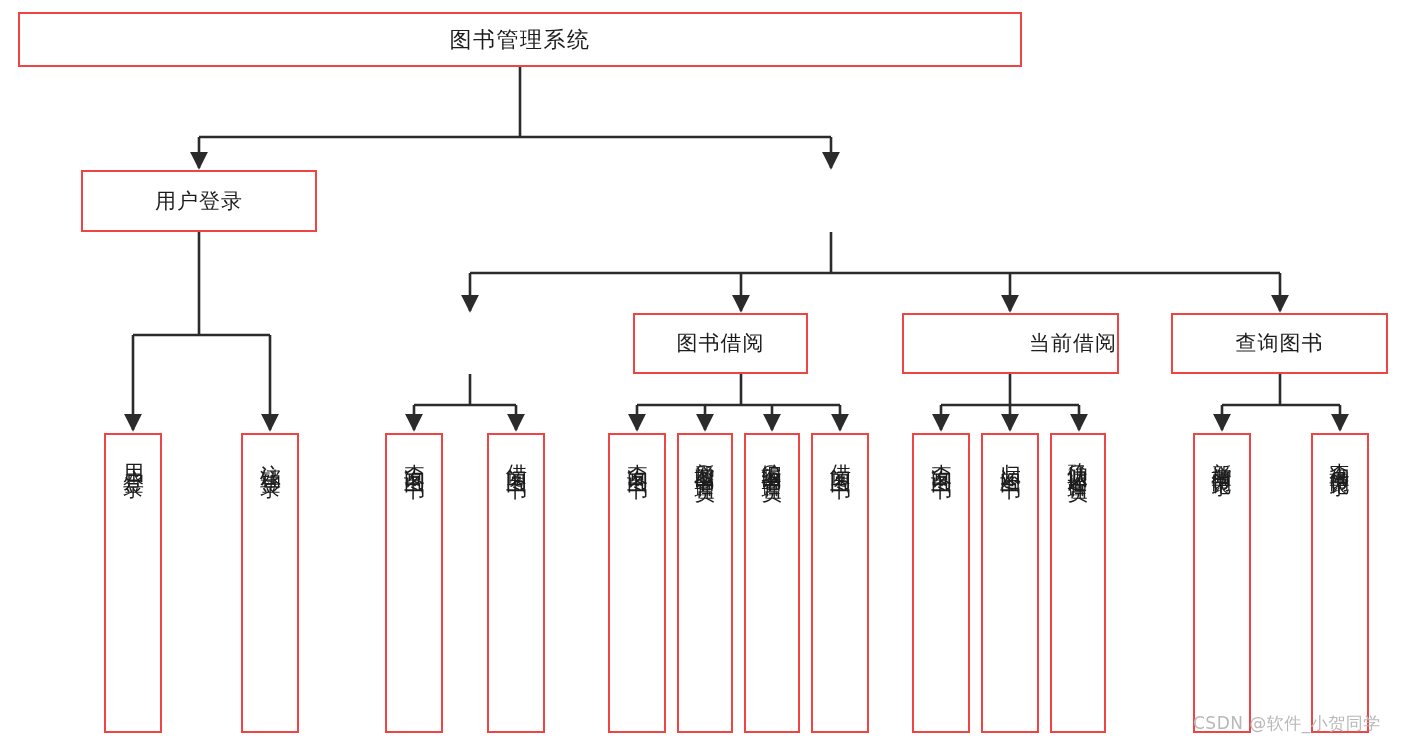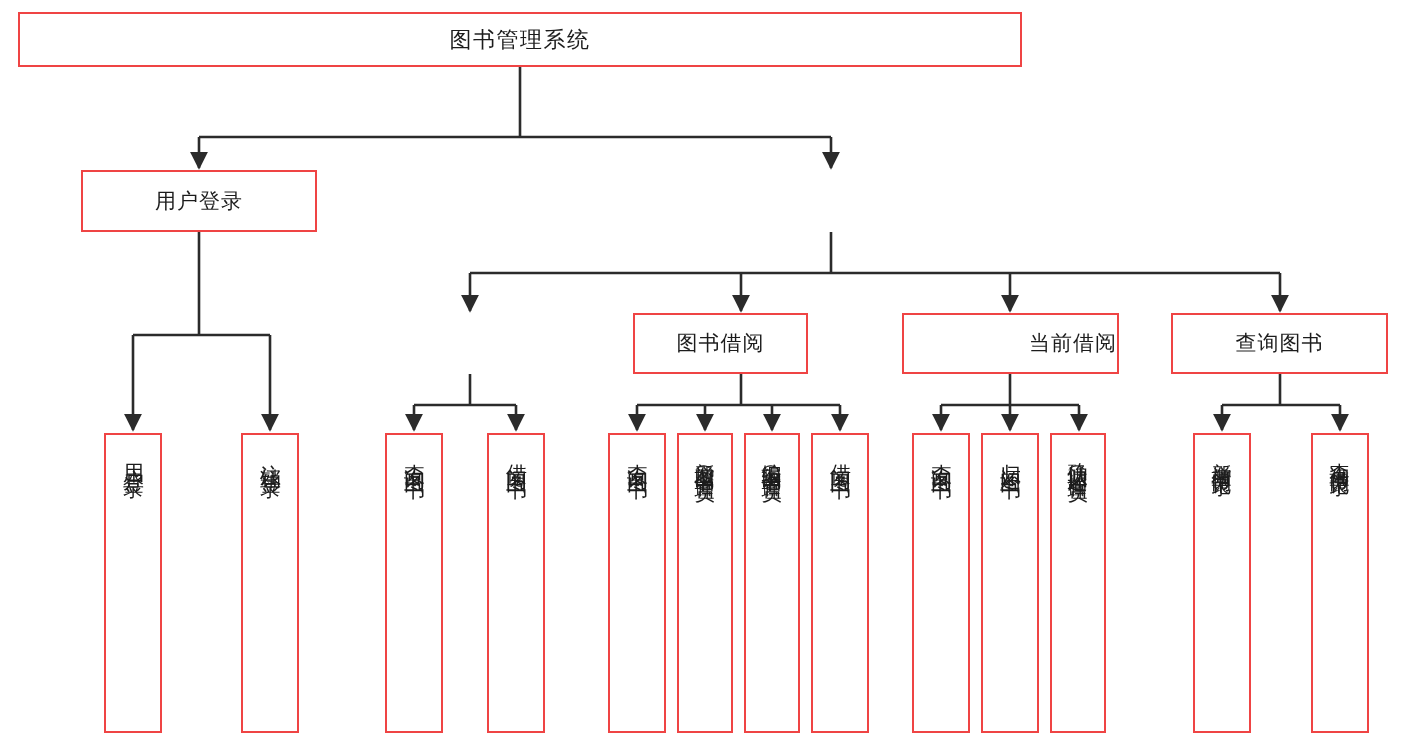--- a/index.html
+++ b/index.html
@@ -199,14 +199,15 @@
   </div>
 
   <div class="node vert tall" style="left:1193px; top:433px; width:58px; height:300px;">
     <span class="lbl">新增借阅记录</span>
   </div>
 
   <div class="node vert tall" style="left:1311px; top:433px; width:58px; height:300px;">
     <span class="lbl">查询借阅记录</span>
   </div>
 
+  <div class="watermark">CSDN @软件_小贺同学</div>
 
 </div>
 
 </body></html>

